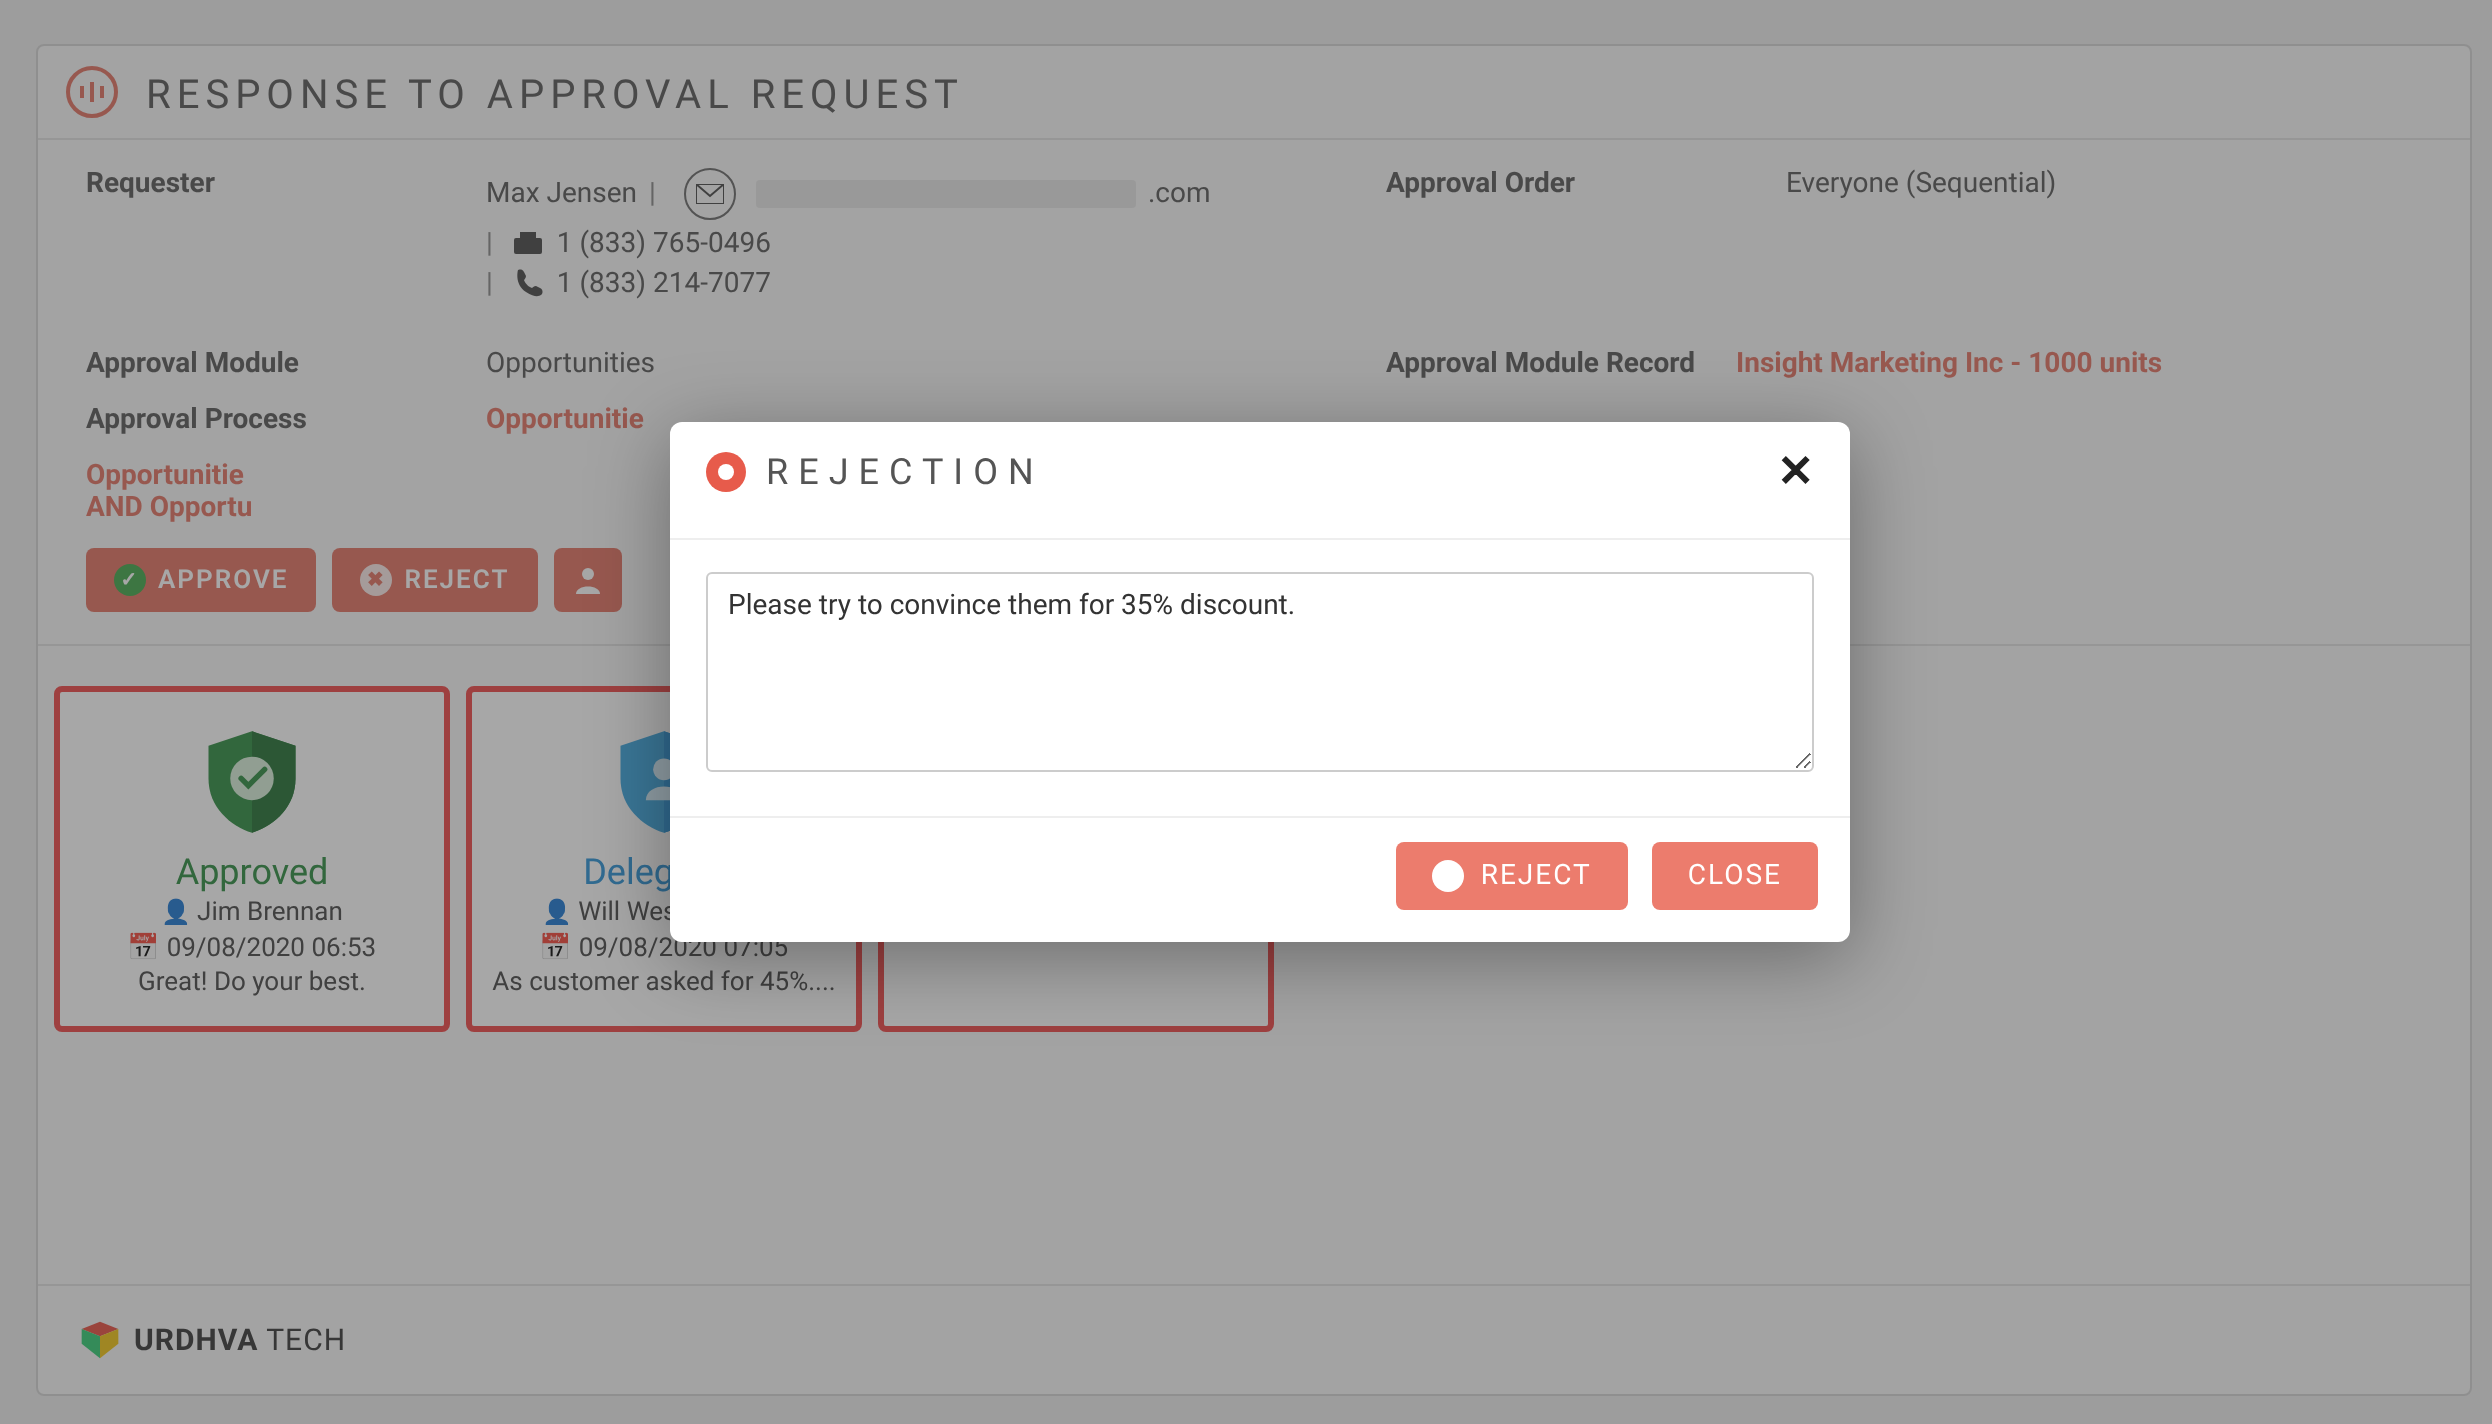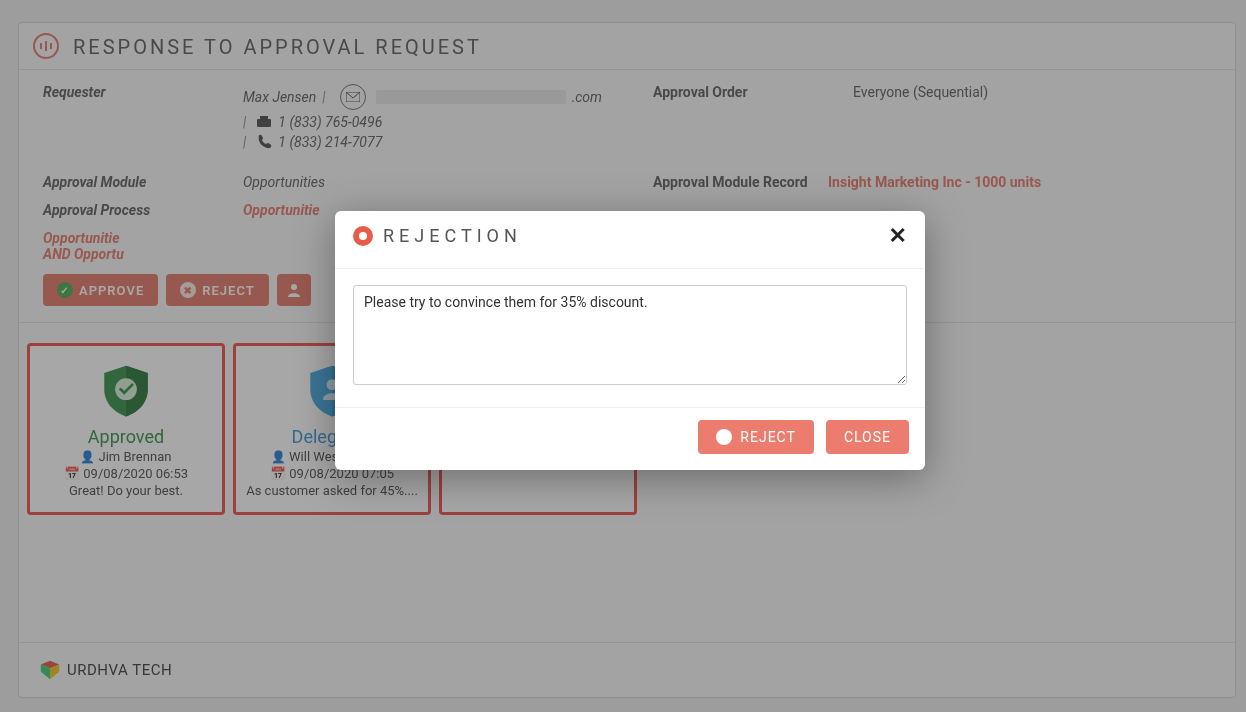--- a/index.html
+++ b/index.html
@@ -5,22 +5,22 @@
 * { margin:0; padding:0; box-sizing:border-box; font-family:-apple-system,BlinkMacSystemFont,"Segoe UI",Roboto,Arial,sans-serif; }
 body { background:#ededed; width:1246px; height:712px; position:relative; overflow:hidden; }
 .main-panel { position:absolute; left:18px; top:22px; right:10px; bottom:14px; background:#f7f7f7; border:1px solid #d4d4d4; border-radius:4px; }
 .panel-header { padding:10px 14px; border-bottom:1px solid #e0e0e0; display:flex; align-items:flex-end; gap:14px; }
 .header-icon { width:26px; height:26px; border:2px solid #e27060; border-radius:50%; display:inline-flex; align-items:center; justify-content:center; }
 .header-icon span{ display:inline-block; width:2px; height:10px; background:#e27060; margin:0 1.5px; }
 .header-icon span:nth-child(1){height:6px;} .header-icon span:nth-child(3){height:6px;}
 .page-title { font-size:20px; font-weight:400; letter-spacing:3px; color:#555; }
 .panel-body { padding:14px 24px 0 24px; }
 .info-row { display:flex; margin-bottom:12px; }
-.info-left { width:610px; display:flex;font-style:italic; }
-.info-right { flex:1; display:flex; }
+.info-left { width:610px; display:flex; }
+.info-right { flex:1; display:flex;margin-left:40px; }
 .label { width:200px; font-size:14px; font-weight:700; color:#555; }
 .value { font-size:14px; color:#555; flex:1; }
 .contact-line { display:flex; align-items:center; gap:6px; font-size:14px; color:#555; margin-bottom:4px;}
 .contact-line .bar{color:#888;margin-right:4px;}
 .email-icon-wrap{width:26px;height:26px;border-radius:50%;border:1px solid #666;display:inline-flex;align-items:center;justify-content:center;margin:0 4px;}
 .email-redact{display:inline-block;width:190px;height:14px;background:#e6e6e6;border-radius:2px;}
 .link { color:#e27060; font-weight:700; cursor:pointer; }
 .action-row { display:flex; gap:8px; margin-top:10px; margin-bottom:16px; }
 .btn { display:inline-flex; align-items:center; gap:6px; padding:8px 14px; border:none; border-radius:4px; font-size:13px; font-weight:600; letter-spacing:1px; cursor:pointer; color:#fff; }
 .btn-approve { background:#e27060; }
@@ -29,21 +29,21 @@
 .btn .circ { width:16px; height:16px; border-radius:50%; background:rgba(255,255,255,0.85); display:inline-flex; align-items:center; justify-content:center; font-size:10px; color:#e27060;}
 .btn .circ.green{background:#3fa648;color:#fff;}
 .cards { display:flex; gap:8px; padding:0 8px 14px 8px; border-top:1px solid #e0e0e0; margin-top:4px; padding-top:20px;}
 .card { width:198px; border:3px solid #ef4444; border-radius:4px; background:#fff; text-align:center; padding:12px 6px 14px 6px; }
 .card-status { font-size:18px; margin-top:4px; }
 .card-line { font-size:13px; color:#444; margin-top:2px;}
 .shield { width:58px; height:58px; margin:4px auto 6px auto; display:block; }
 .footer { position:absolute; left:0; right:0; bottom:0; padding:16px 20px; border-top:1px solid #e0e0e0; display:flex; align-items:center; gap:6px;}
 .footer-logo{width:22px;height:22px;}
 .footer-text{font-size:15px;color:#333;letter-spacing:0.5px;}
-.footer-text b{font-weight:400;}
+.footer-text b{font-weight:700;}
 
 .overlay { position:absolute; inset:0; background:rgba(60,60,60,0.45); }
 .modal { position:absolute; left:335px; top:211px; width:590px; background:#fff; border-radius:6px; box-shadow:0 8px 40px rgba(0,0,0,0.35); }
 .modal-head { padding:12px 18px 20px 18px; border-bottom:1px solid #eee; display:flex; align-items:center; justify-content:space-between;}
 .modal-title { font-size:18px; letter-spacing:5px; color:#555; display:flex; align-items:center; gap:10px;}
 .modal-title .rej-icon{width:20px;height:20px;border-radius:50%;background:#e75b4b;display:inline-flex;align-items:center;justify-content:center;}
 .modal-close { font-size:22px; font-weight:700; color:#222; cursor:pointer; background:none;border:none;}
 .modal-body { padding:16px 18px 18px 18px; }
 .modal-body textarea { width:100%; height:100px; border:1px solid #ccc; border-radius:3px; padding:8px 10px; font-size:14px; color:#333; resize:both; font-family:inherit;}
 .modal-foot { padding:12px 16px 16px 16px; border-top:1px solid #eee; display:flex; justify-content:flex-end; gap:12px;}

